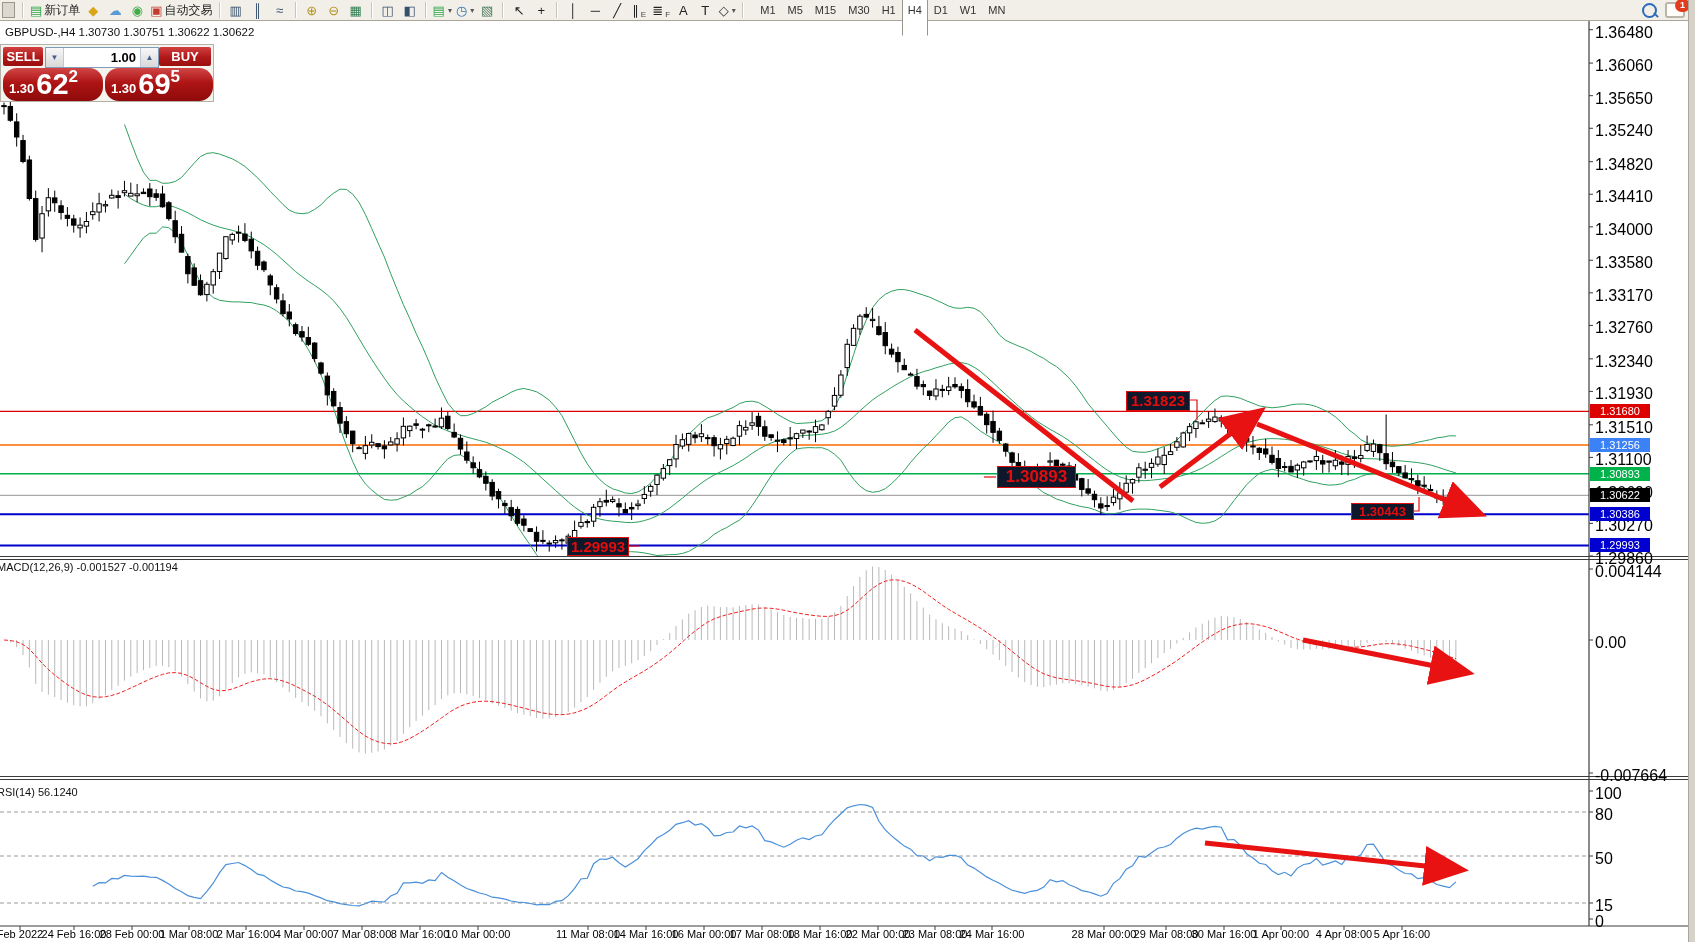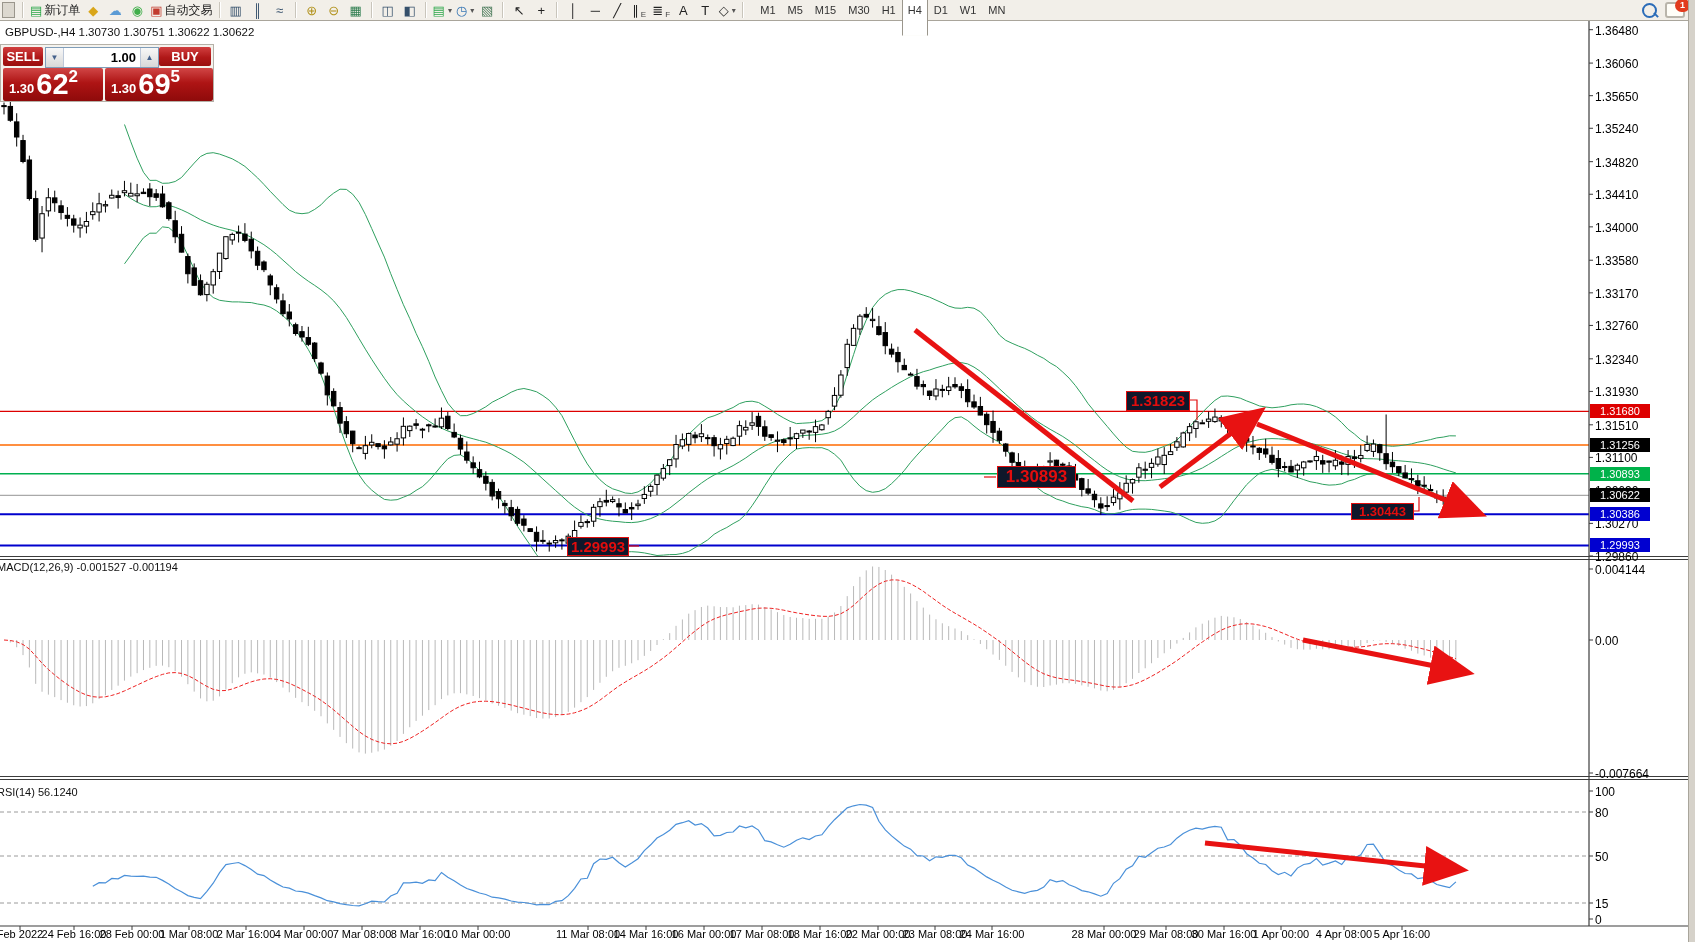--- a/index.html
+++ b/index.html
@@ -21,42 +21,42 @@
   #tb-right{margin-left:auto;display:flex;align-items:center;gap:8px;padding-right:10px;}
   .search-glass{position:relative;width:11px;height:11px;border:2px solid #2b6cb8;border-radius:50%;}
   .search-glass::after{content:"";position:absolute;left:9px;top:9px;width:6px;height:2px;background:#2b6cb8;transform:rotate(45deg);}
   .chat{position:relative;width:16px;height:12px;border:2px solid #b9b5ab;border-radius:3px;background:#fffef8;}
   .chat-badge{position:absolute;right:-7px;top:-5px;min-width:13px;height:13px;border-radius:7px;background:#e23b1e;
     color:#fff;font-size:9px;line-height:13px;text-align:center;font-weight:bold;padding:0 1px;}
 
   
   .chart-title{position:absolute;left:5px;top:26px;font-size:11.5px;color:#111;}
   .pane-label{position:absolute;font-size:11px;color:#111;white-space:nowrap;}
-  .axis-label{position:absolute;left:1595px;font-size:12px;color:#000;white-space:nowrap;}
+  .axis-label{position:absolute;left:1595px;font-size:16px;color:#000;white-space:nowrap;}
   .date-label{position:absolute;top:928px;font-size:11px;color:#000;transform:translateX(-50%);white-space:nowrap;}
   .badge{position:absolute;left:1590px;width:60px;height:14px;font-size:11px;line-height:14px;color:#fff;text-align:center;}
   .annot{position:absolute;border:1px solid #e20d0d;color:#e20d0d;background:#0f172a;text-align:center;
     font-weight:bold;box-sizing:border-box;}
 
   
   #trade-panel{position:absolute;left:0;top:44px;width:214px;height:58px;background:#f5f3ee;
     border:1px solid #b5b1a8;box-sizing:border-box;}
   .tp-btn{position:absolute;top:2px;height:19px;background:linear-gradient(180deg,#d14040 0%,#b01818 55%,#9a0f0f 100%);
     color:#fff;font-size:13px;font-weight:bold;display:flex;align-items:center;justify-content:center;border-radius:2px;}
   #tp-sell-btn{left:2px;width:40px;}
   #tp-buy-btn{left:158px;width:52px;}
   #tp-vol{position:absolute;left:44px;top:2px;width:112px;height:19px;border:1px solid #7f9db9;background:#fff;display:flex;}
   .spin{width:17px;height:100%;background:linear-gradient(#f8f8f8,#d8d8d8);border:0;display:flex;align-items:center;
     justify-content:center;font-size:8px;color:#44618c;}
   .spin.left{border-right:1px solid #bcc7d8;}
   .spin.right{border-left:1px solid #bcc7d8;}
   #tp-vol input{flex:1;border:0;outline:none;font-size:13px;font-weight:bold;text-align:right;padding-right:4px;width:60px;
     font-family:"Liberation Sans",sans-serif;}
   .tp-price{position:absolute;top:23px;height:33px;background:linear-gradient(180deg,#d14646 0%,#ae1414 45%,#8e0a0a 100%);
-    border-radius:2px;color:#fff;display:flex;align-items:flex-end;padding:0 4px 2px 6px;box-sizing:border-box;}
+    border-radius:14px;color:#fff;display:flex;align-items:flex-end;padding:0 4px 2px 6px;box-sizing:border-box;}
   #tp-sell-price{left:2px;width:100px;}
   #tp-buy-price{left:104px;width:108px;}
   .tp-small{font-size:13px;font-weight:bold;margin-bottom:3px;}
   .tp-big{font-size:29px;font-weight:bold;line-height:29px;margin-left:2px;}
   .tp-sup{font-size:17px;font-weight:bold;line-height:15px;align-self:flex-start;margin-top:1px;}
 
   .right-strip{position:absolute;left:1688px;top:0;width:7px;height:942px;background:#d6d2ca;border-left:1px solid #a9a59b;}
 </style>
 </head>
 <body>
@@ -1022,21 +1022,21 @@
       <div class="axis-label" style="top: 634px;">0.00</div>
       <div class="axis-label" style="top: 767px;">-0.007664</div>
       <div class="axis-label" style="top: 785px;">100</div>
       <div class="axis-label" style="top: 806px;">80</div>
       <div class="axis-label" style="top: 850px;">50</div>
       <div class="axis-label" style="top: 897px;">15</div>
       <div class="axis-label" style="top: 913px;">0</div>
     </div>
   <div id="badges">
       <div class="badge" style="top: 404.292px; background: rgb(221, 0, 0);">1.31680</div>
-      <div class="badge" style="top: 438px; background: #000000;">1.31256</div>
+      <div class="badge" style="top: 438px; background: #3b82f6;">1.31256</div>
       <div class="badge" style="top: 466.858px; background: rgb(0, 178, 74);">1.30893</div>
       <div class="badge" style="top: 488.403px; background: rgb(0, 0, 0);">1.30622</div>
       <div class="badge" style="top: 507.165px; background: rgb(0, 0, 208);">1.30386</div>
       <div class="badge" style="top: 538.408px; background: rgb(0, 0, 208);">1.29993</div>
     </div>
   <div id="date-axis">
       <div class="date-label" style="left: 20px;">Feb 2022</div>
       <div class="date-label" style="left: 74px;">24 Feb 16:00</div>
       <div class="date-label" style="left: 132px;">28 Feb 00:00</div>
       <div class="date-label" style="left: 189px;">1 Mar 08:00</div>

